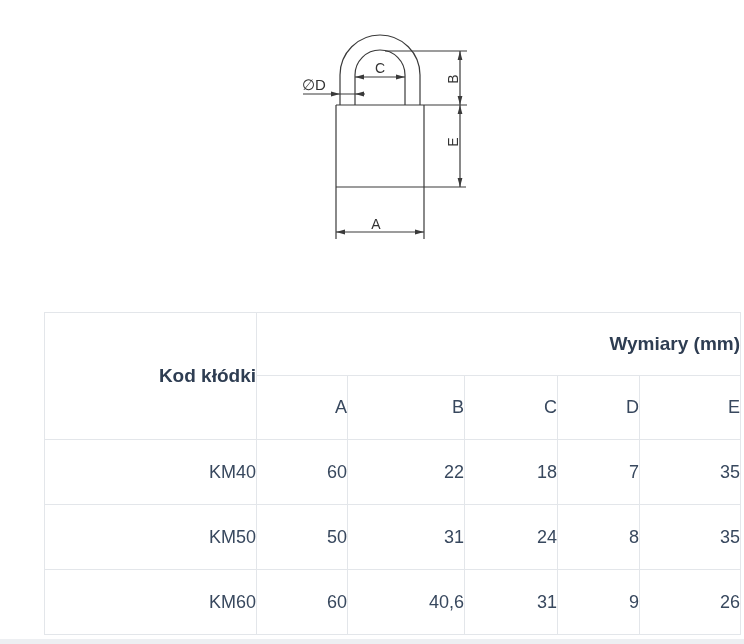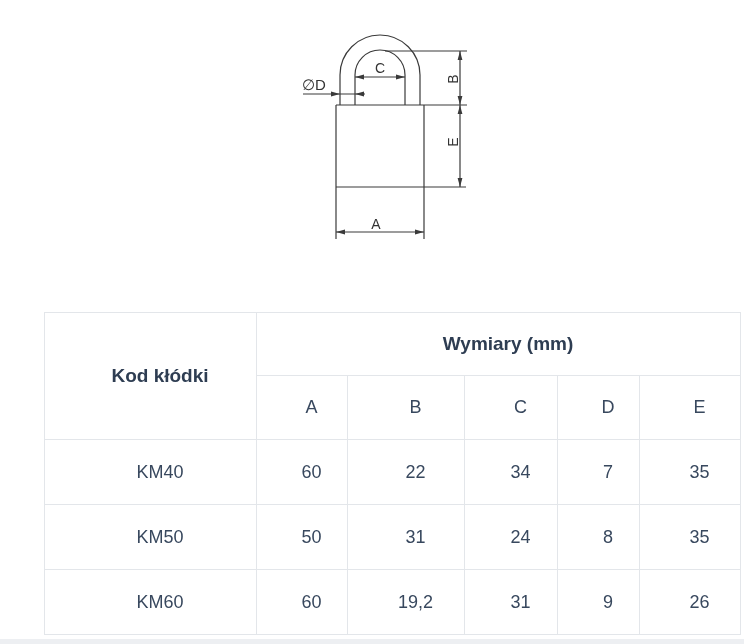--- a/index.html
+++ b/index.html
@@ -45,21 +45,21 @@
     border-collapse: collapse;
     table-layout: fixed;
     background: #ffffff;
     color: #38485e;
     font-size: 18px;
   }
   table.dims td {
     border: 1px solid #e3e6ea;
     padding: 0 0 0 19px;
     vertical-align: middle;
-    text-align: center;
+    text-align: right;
     background: #ffffff;
   }
   tr.row-group-header { height: 63px; }
   tr.row-sub-header   { height: 64px; }
   tr.row-data         { height: 65px; }
   td.hdr-bold {
     font-weight: bold;
     font-size: 19px;
     color: #2e3d52;
   }
@@ -135,36 +135,36 @@
         <td>A</td>
         <td>B</td>
         <td>C</td>
         <td>D</td>
         <td>E</td>
       </tr>
       <tr class="row-data">
         <td>KM40</td>
         <td>60</td>
         <td>22</td>
-        <td>34</td>
+        <td>18</td>
         <td>7</td>
         <td>35</td>
       </tr>
       <tr class="row-data">
         <td>KM50</td>
         <td>50</td>
         <td>31</td>
         <td>24</td>
         <td>8</td>
         <td>35</td>
       </tr>
       <tr class="row-data">
         <td>KM60</td>
         <td>60</td>
-        <td>19,2</td>
+        <td>40,6</td>
         <td>31</td>
         <td>9</td>
         <td>26</td>
       </tr>
     </tbody>
   </table>
 
   <div class="bottom-strip"></div>
 
 </div>

